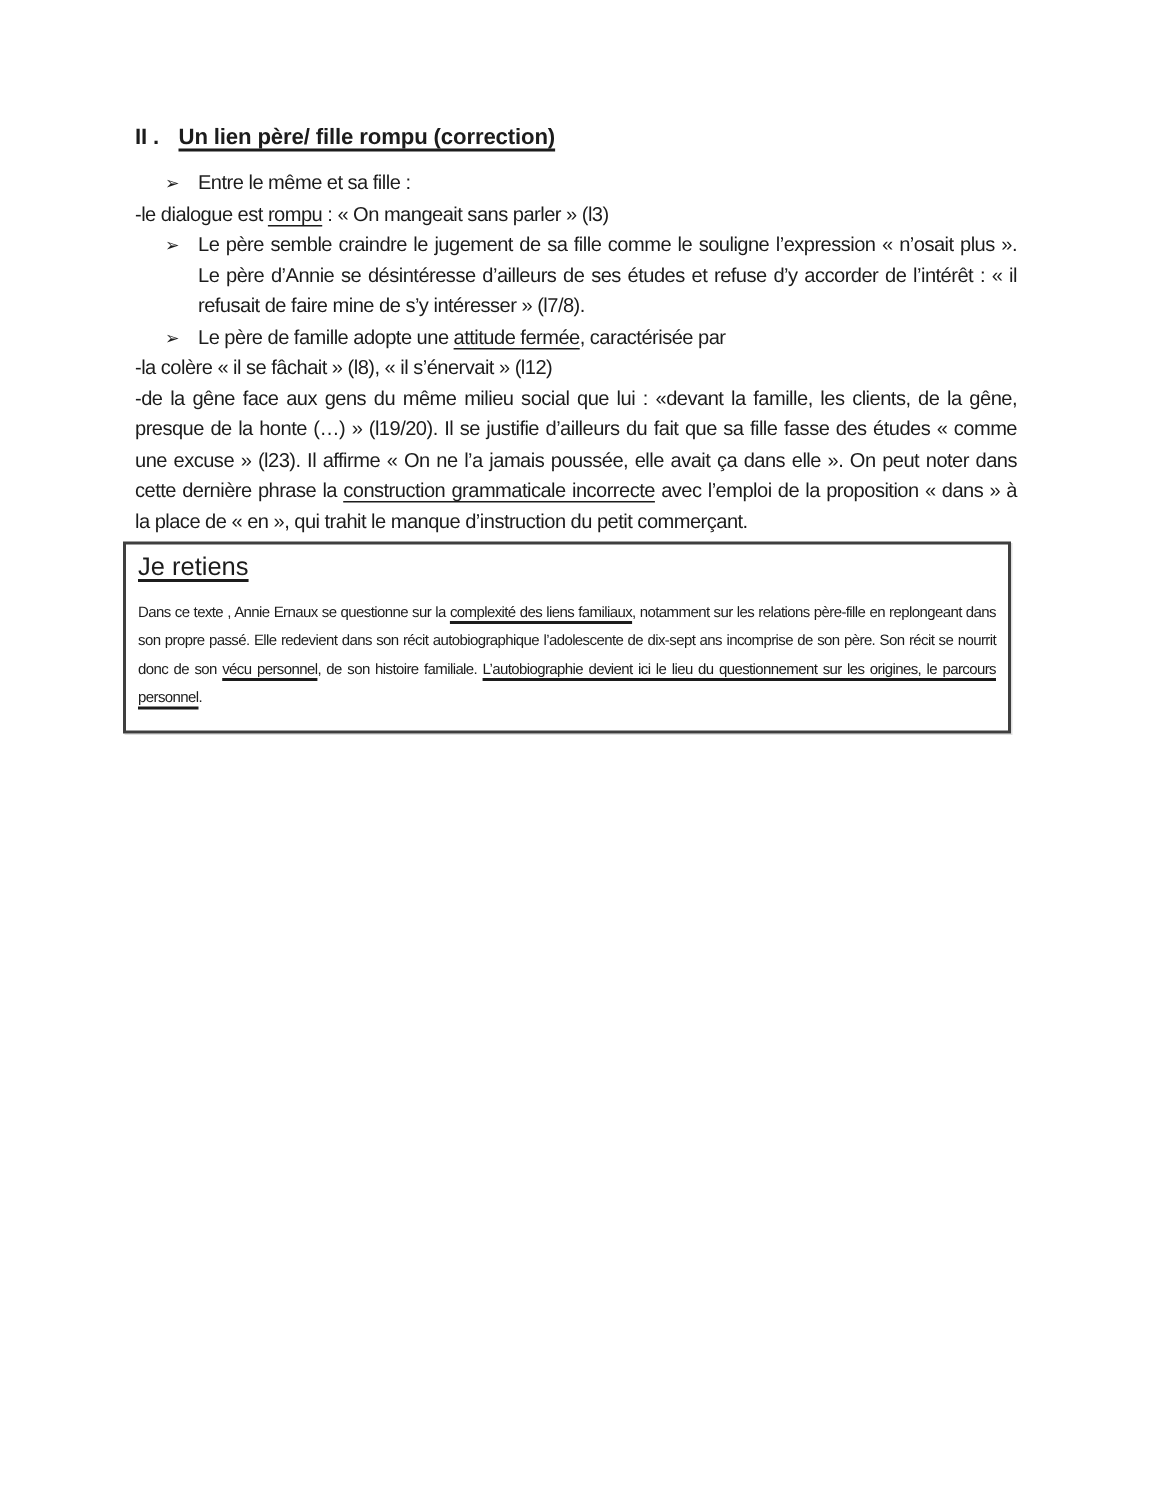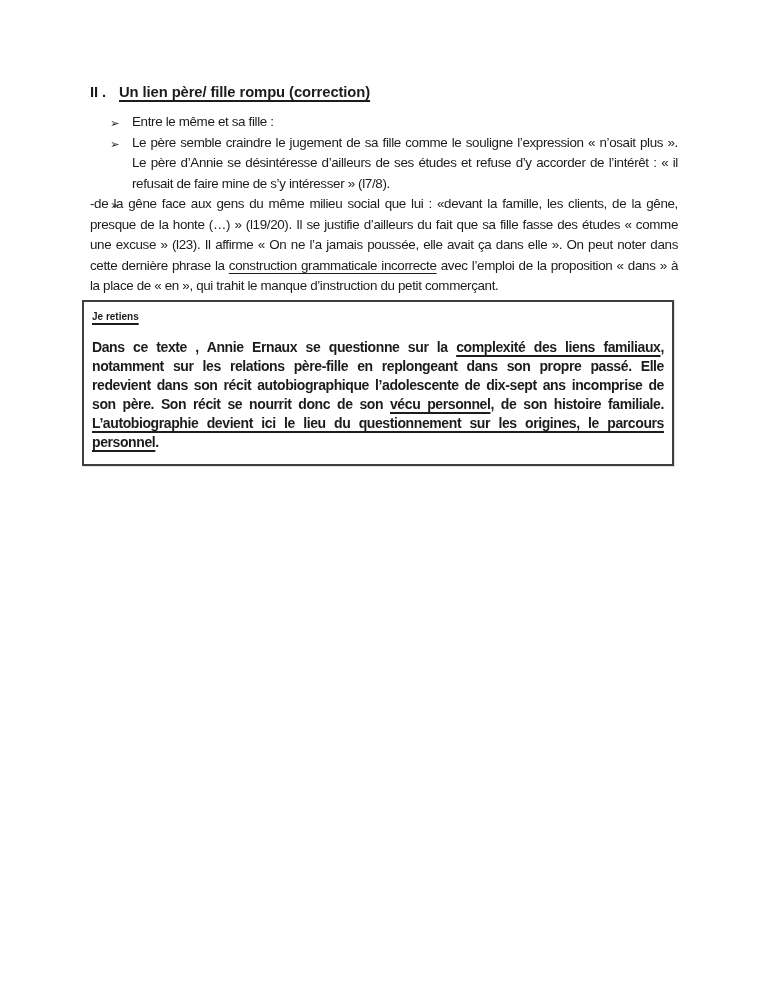--- a/index.html
+++ b/index.html
@@ -73,60 +73,62 @@
   .retain-box {
     margin: 3px 0 0 -8px;
     width: 592px;
     border: 2px solid var(--box-border);
     background: var(--background);
     padding: 5px 8px 12px 6px;
     box-shadow: 1px 1px 0 rgba(0,0,0,0.12);
   }
   .box-title {
     margin: 0 0 12px 2px;
-    font-size: 10px;
+    font-size: 17px;
     line-height: 19px;
-    font-weight: bold;
+    font-weight: normal;
   }
   .box-title .u { text-decoration-thickness: 1.5px; }
   .box-para {
     margin: 0 0 0 2px;
-    font-size: 14px;
+    font-size: 10px;
     line-height: 19px;
-    font-weight: bold;
+    font-weight: normal;
     letter-spacing: -0.4px;
     text-align: justify;
     text-align-last: left;
   }
   .box-para .u { text-decoration-thickness: 1.5px; }
 </style>
 </head>
 <body>
 
 <div class="page">
   <div class="content">
 
     <p class="heading">
       <span class="num">II .</span><span class="title">Un lien père/ fille rompu (correction)</span>
     </p>
 
     <p class="body bullet">
       <span class="marker">➢</span><span><span>Entre le même et sa fille :</span></span>
     </p>
 
+    <p class="body"><span>-le dialogue est </span><span class="u">rompu</span><span> : « On mangeait sans parler » (l3)</span></p>
 
 
     <p class="body bullet just sp-a">
       <span class="marker">➢</span><span><span>Le père semble craindre le jugement de sa fille comme le souligne l’expression « n’osait plus ».  Le père d’Annie se désintéresse d’ailleurs de ses études et refuse d’y accorder de l’intérêt : « il refusait de faire mine de s’y intéresser » (l7/8).</span></span>
     </p>
 
     <p class="body bullet sp-b">
-      <span class="marker">➢</span>
+      <span class="marker">➢</span><span><span>Le père de famille adopte une </span><span class="u">attitude fermée</span><span>, caractérisée par</span></span>
     </p>
 
+    <p class="body"><span>-la colère « il se fâchait » (l8), « il s’énervait » (l12)</span></p>
 
 
     <p class="body just"><span>-de la gêne face aux gens du même milieu social que lui : «devant la famille, les clients, de la gêne, presque de la honte (…) » (l19/20). Il se justifie d’ailleurs du fait que sa fille fasse des études « comme une excuse » (l23). Il affirme « On ne l’a jamais poussée, elle avait ça dans elle ». On peut noter dans cette dernière phrase la </span><span class="u">construction grammaticale incorrecte</span><span> avec l’emploi de la proposition « dans » à la place de « en », qui trahit le manque d’instruction du petit commerçant.</span></p>
 
     <div class="retain-box">
       <p class="box-title">
         <span class="u">Je retiens</span>
       </p>
       <p class="box-para"><span>Dans ce texte , Annie Ernaux se questionne sur la </span><span class="u">complexité des liens familiaux</span><span>, notamment sur les relations père-fille en replongeant dans son propre passé.  Elle redevient dans son récit autobiographique l’adolescente de dix-sept ans incomprise de son père. Son récit se nourrit donc de son </span><span class="u">vécu personnel</span><span>, de son histoire familiale. </span><span class="u">L’autobiographie devient ici le lieu du questionnement sur les origines, le parcours personnel</span><span>.</span></p>
     </div>

